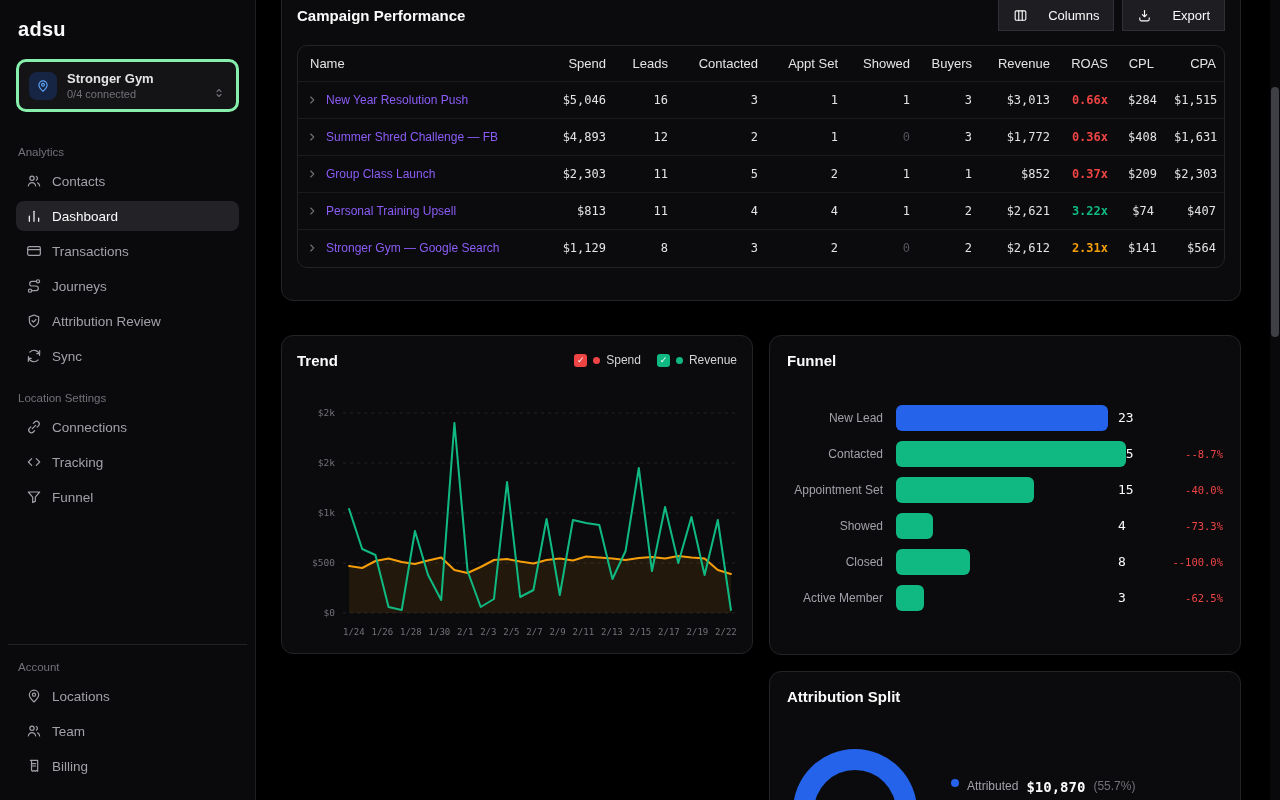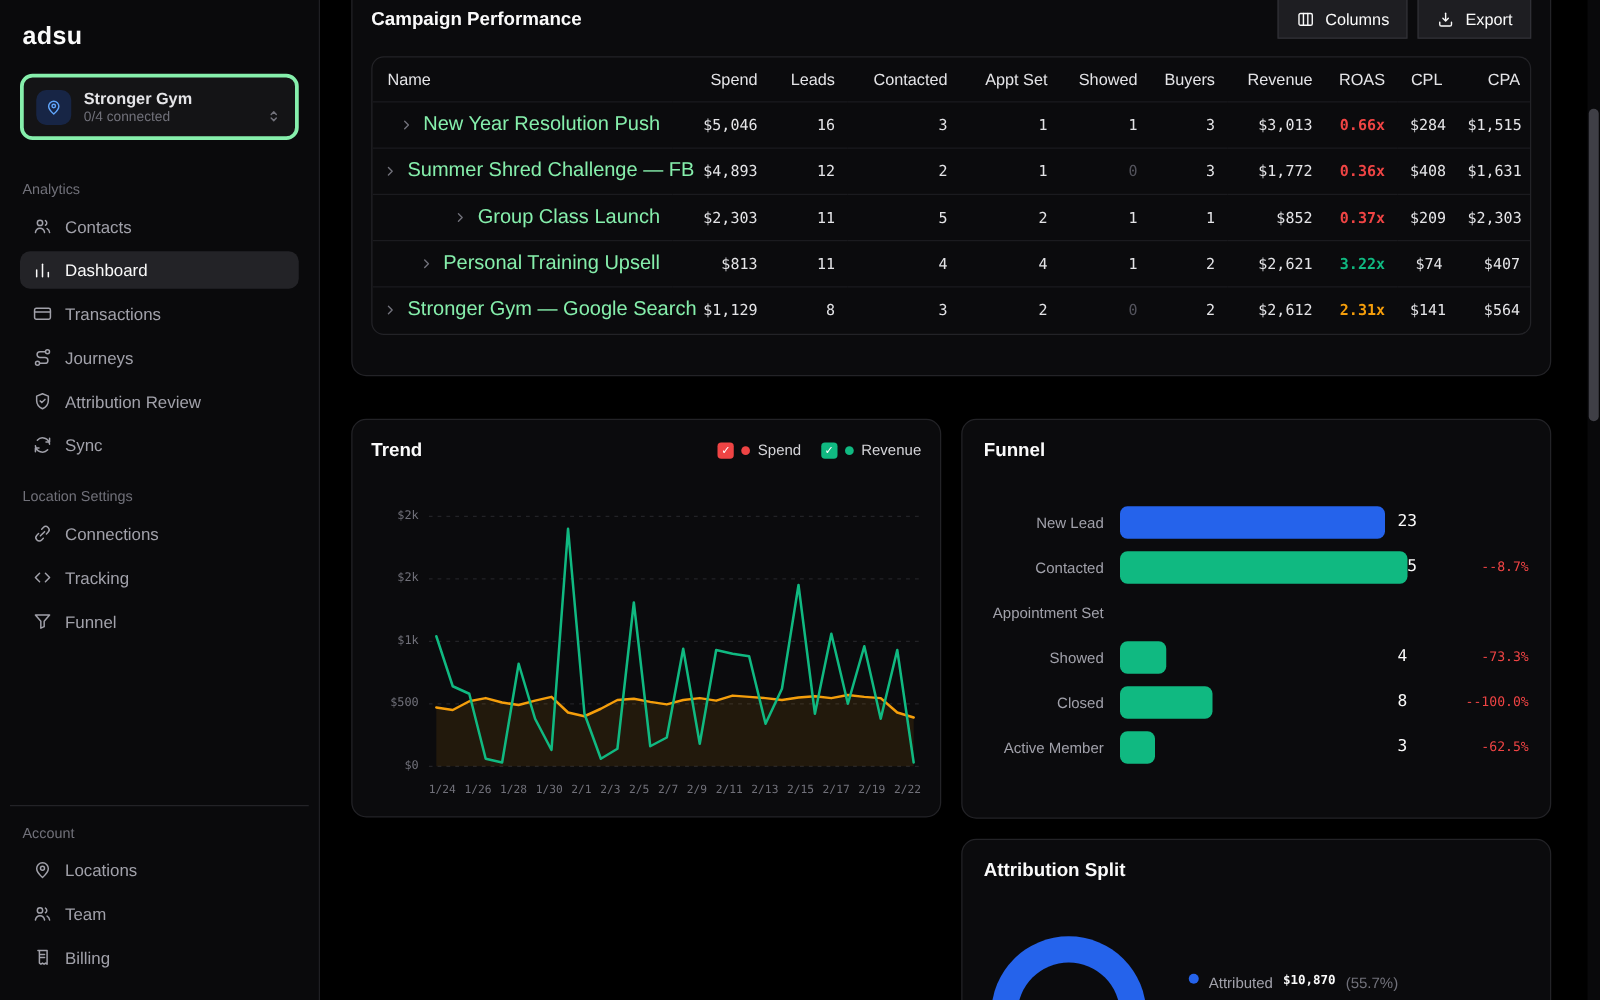--- a/index.html
+++ b/index.html
@@ -29,32 +29,32 @@
   .nav-divider { border-top:1px solid #232327; margin:10px -8px 0; }
 
   
   main { flex:1; padding:0 0 0 25px; overflow:hidden; }
   .card { background:#0b0b0d; border:1px solid #232327; border-radius:12px; }
   .card-title { font-size:15px; font-weight:700; color:#fafafa; }
   .card-header { display:flex; align-items:center; justify-content:space-between; }
 
   .campaign-card { width:960px; margin-top:-22px; padding:20px 15px 32px; }
   .btn-group { display:flex; gap:8px; }
-  .btn { display:inline-flex; align-items:center; gap:8px; height:32px; padding:0 14px; background:#1e1e22;
+  .btn { display:inline-flex; align-items:center; gap:20px; height:32px; padding:0 14px; background:#1e1e22;
          border:1px solid #303036; border-radius:0; color:#fafafa; font-size:13px; cursor:pointer; }
   .btn svg { display:block; }
 
   .table-wrap { margin-top:14px; border:1px solid #232327; border-radius:10px; overflow:hidden; }
   table { width:100%; border-collapse:collapse; table-layout:fixed; }
   th { font-size:13px; font-weight:500; color:#e4e4e7; text-align:right; padding:10px 10px; white-space:nowrap; }
   th.name-col { text-align:left; padding-left:12px; }
   td { font-family:"DejaVu Sans Mono",monospace; font-size:12px; color:#e4e4e7; text-align:right;
        padding:0 10px; height:37px; border-top:1px solid #1b1b1f; white-space:nowrap; }
-  td.name-cell { font-family:"Liberation Sans",sans-serif; font-size:16px; color:#86efac;
-                 text-align:right; padding-left:8px; }
+  td.name-cell { font-family:"Liberation Sans",sans-serif; font-size:12px; color:#8b5cf6;
+                 text-align:left; padding-left:8px; }
   .row-chevron { color:#71717a; margin-right:8px; display:inline-flex; vertical-align:-2px; }
   td.dim { color:#52525b; }
   td.roas { font-weight:700; }
 
   .grid { display:flex; gap:16px; margin-top:34px; width:960px; }
   .col-left { width:472px; }
   .col-right { width:472px; display:flex; flex-direction:column; gap:16px; }
 
   
   .trend-card { padding:16px 15px 16px; }
@@ -84,21 +84,21 @@
              font-family:"DejaVu Sans Mono",monospace; font-size:10.5px; }
 
   
   .attr-card { padding:16px 17px; height:300px; }
   .attr-body { display:flex; gap:34px; margin-top:44px; }
   .donut { width:124px; height:124px; border-radius:50%; position:relative; margin-left:6px; flex:none; }
   .donut::after { content:""; position:absolute; inset:21px; border-radius:50%; background:#0b0b0d; }
   .attr-legend { margin-top:30px; }
   .attr-legend-row { display:flex; align-items:flex-start; gap:8px; font-size:12px; color:#a1a1aa; }
   .attr-dot { width:8px; height:8px; border-radius:50%; flex:none; }
-  .attr-value { font-family:"DejaVu Sans Mono",monospace; font-size:10px; font-weight:700; color:#fafafa; }
+  .attr-value { font-family:"DejaVu Sans Mono",monospace; font-size:14px; font-weight:700; color:#fafafa; }
   .attr-pct { color:#71717a; }
 
   
   .scrollbar { position:absolute; right:0; top:0; width:10px; height:100%; background:#09090b; }
   .scroll-thumb { position:absolute; right:1px; top:87px; width:8px; height:250px; border-radius:4px;
                   background:#3f3f46; }
 </style>
 </head>
 <body>
 
@@ -474,20 +474,25 @@
               <div class="funnel-row">
                 <div class="f-label">Contacted</div>
                 <div class="f-zone">
                   <div class="f-val">25</div>
                   <div class="f-bar" style="width: 230px; background: rgb(16, 185, 129);"></div>
                   <div class="f-delta" style="color: rgb(239, 68, 68); margin-left: 44px;">--8.7%</div>
                 </div>
               </div>
               <div class="funnel-row">
                 <div class="f-label">Appointment Set</div>
+                <div class="f-zone">
+                  <div class="f-val">15</div>
+                  <div class="f-bar" style="width: 138px; background: rgb(16, 185, 129);"></div>
+                  <div class="f-delta" style="color: rgb(239, 68, 68);">-40.0%</div>
+                </div>
               </div>
               <div class="funnel-row">
                 <div class="f-label">Showed</div>
                 <div class="f-zone">
                   <div class="f-val">4</div>
                   <div class="f-bar" style="width: 37px; background: rgb(16, 185, 129);"></div>
                   <div class="f-delta" style="color: rgb(239, 68, 68);">-73.3%</div>
                 </div>
               </div>
               <div class="funnel-row">

